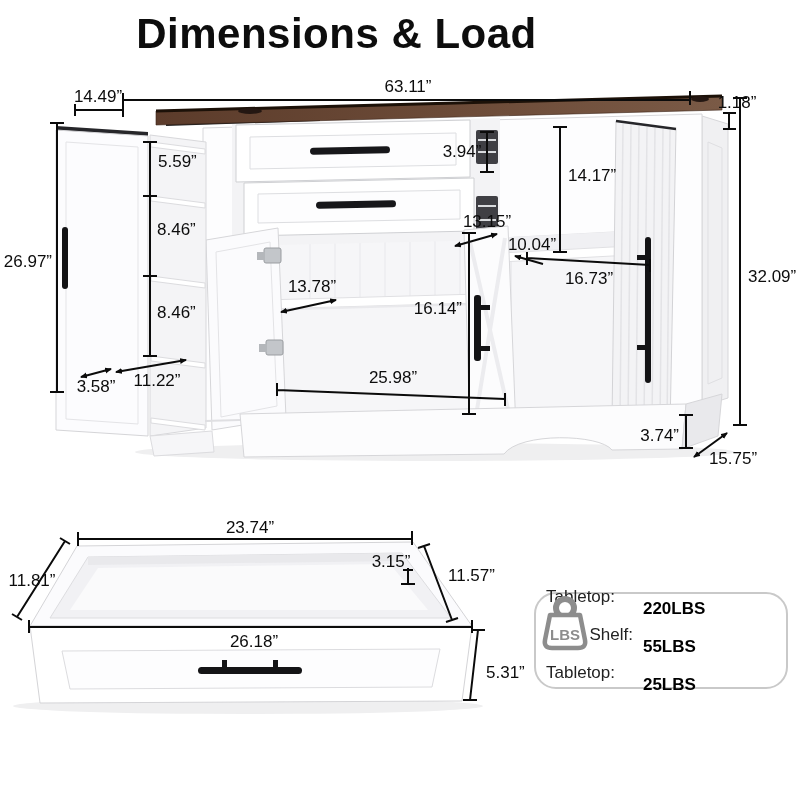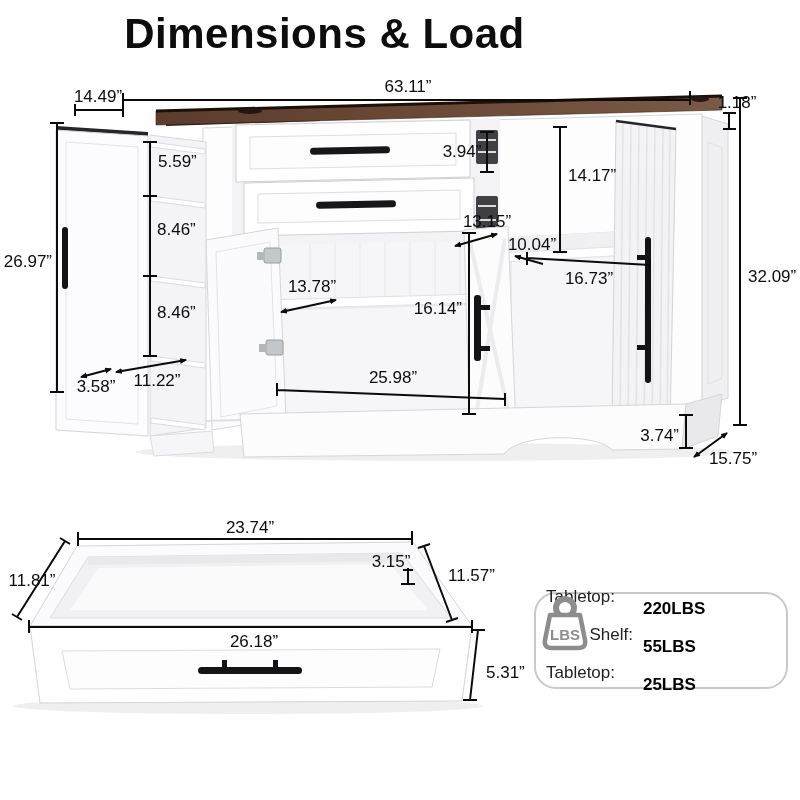--- a/index.html
+++ b/index.html
@@ -1,21 +1,21 @@
 <!DOCTYPE html>
 <html><head>
 <meta charset="utf-8">
 <style>
   html,body{margin:0;padding:0;}
   body{
     width:800px;height:800px;position:relative;background:#ffffff;
     font-family:"Liberation Sans",sans-serif;overflow:hidden;
   }
   .title{
-    position:absolute;top:10px;left:4px;width:641px;text-align:center;
+    position:absolute;top:10px;left:16px;width:641px;text-align:center;
     font-size:42px;font-weight:bold;color:#0d0d0d;letter-spacing:.5px;
   }
   svg{position:absolute;top:0;left:0;}
   .dim{font-family:"Liberation Sans",sans-serif;font-size:17px;fill:#0c0c0c;}
   .dimline{stroke:#0b0b0b;stroke-width:2;fill:none;}
   .badge{
     position:absolute;left:534px;top:592px;width:254px;height:97px;
     border:2px solid #c9c9c9;border-radius:22px;box-sizing:border-box;
     display:flex;align-items:center;gap:10px;padding:0 8px 0 10px;background:#fff;
   }

